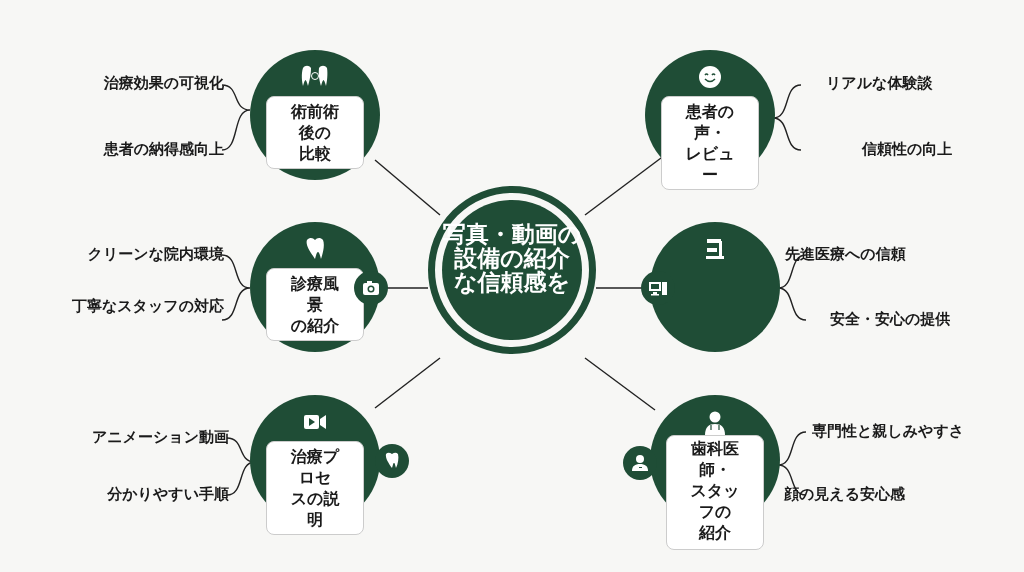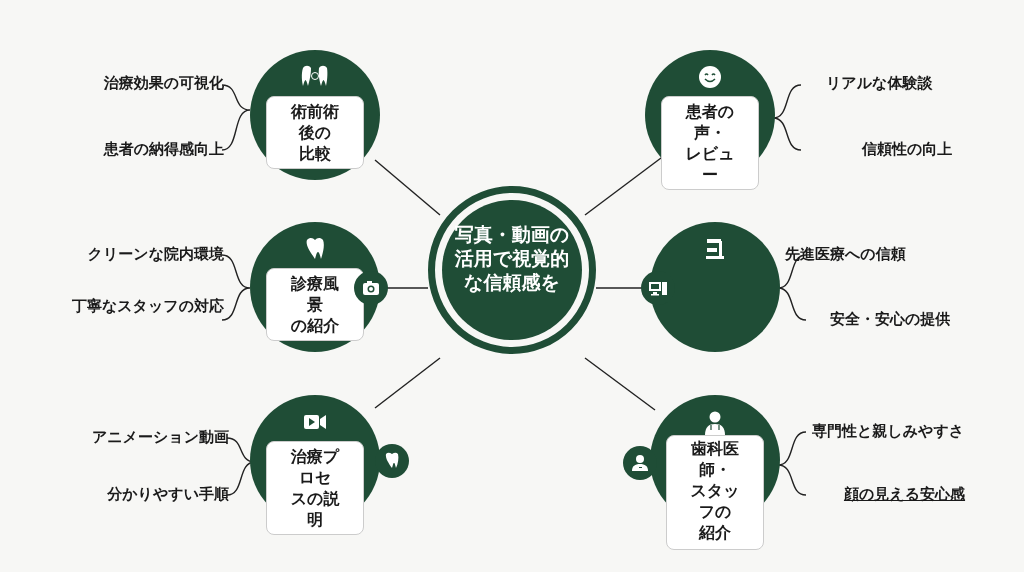--- a/index.html
+++ b/index.html
@@ -32,21 +32,21 @@
   .center-ring {
     position:absolute; left:428px; top:186px; width:168px; height:168px; border-radius:50%;
     border:7px solid #1f4d36; box-sizing:border-box; background:#f7f7f5;
   }
   .center-disc {
     position:absolute; left:442px; top:200px; width:140px; height:140px; border-radius:50%;
     background:#1f4d36;
   }
   .center-text {
     position:absolute; left:442px; top:222px; width:140px;
-    text-align:center; color:#fff; font-weight:bold; font-size:19px; line-height:24px;
+    text-align:center; color:#fff; font-weight:bold; font-size:23px; line-height:24px;
   }
   .leaf {
     position:absolute; font-weight:bold; font-size:15px; white-space:nowrap;
   }
   .leaf.left { text-align:right; }
 </style>
 </head>
 <body>
 
 <svg id="lines" viewBox="0 0 1024 572">
@@ -66,21 +66,21 @@
     <path d="M773,118 C791,118 783,85 801,85 M773,118 C791,118 783,150 801,150"></path>
     <path d="M778,288 C796,288 788,255 806,255 M778,288 C796,288 788,320 806,320"></path>
     <path d="M778,465 C796,465 788,432 806,432 M778,465 C796,465 788,495 806,495"></path>
   </g>
 </svg>
 
 <div class="center-ring"></div>
 <div class="center-disc"></div>
 <div class="center-text">
   <div>写真・動画の</div>
-  <div>活用で視覚的</div>
+  <div>設備の紹介</div>
   <div>な信頼感を</div>
 </div>
 
 <div class="node" style="left:250px;top:50px;">
   <svg class="top-icon" viewBox="0 0 28 26">
     <path d="M2 4c2-3 6-3 8 0 0 8-2 14-3 18-1-4-2-6-2.5-6S3 18 2 22C1 18 0 10 2 4z" fill="#fff"></path>
     <path d="M18 4c2-3 6-3 8 0 1 6 0 14-1 18-1-4-2-6-2.5-6s-1.5 2-2.5 6c-1-4-3-10-2-18z" fill="#fff"></path>
     <circle cx="14" cy="12" r="3.5" fill="#1f4d36" stroke="#fff" stroke-width="1"></circle>
   </svg>
   <div class="label-box">
@@ -178,13 +178,13 @@
 <div class="leaf left" style="right:800px;top:245px;">クリーンな院内環境</div>
 <div class="leaf left" style="right:800px;top:297px;">丁寧なスタッフの対応</div>
 <div class="leaf left" style="right:795px;top:428px;">アニメーション動画</div>
 <div class="leaf left" style="right:795px;top:485px;">分かりやすい手順</div>
 
 <div class="leaf" style="left:826px;top:74px;">リアルな体験談</div>
 <div class="leaf" style="left:826px;top:140px;margin-left:36px;">信頼性の向上</div>
 <div class="leaf" style="left:785px;top:245px;">先進医療への信頼</div>
 <div class="leaf" style="left:830px;top:310px;">安全・安心の提供</div>
 <div class="leaf" style="left:812px;top:422px;">専門性と親しみやすさ</div>
-<div class="leaf" style="left:844px;top:485px;text-decoration:underline;">顔の見える安心感</div>
+<div class="leaf" style="left:784px;top:485px;">顔の見える安心感</div>
 
 </body></html>

